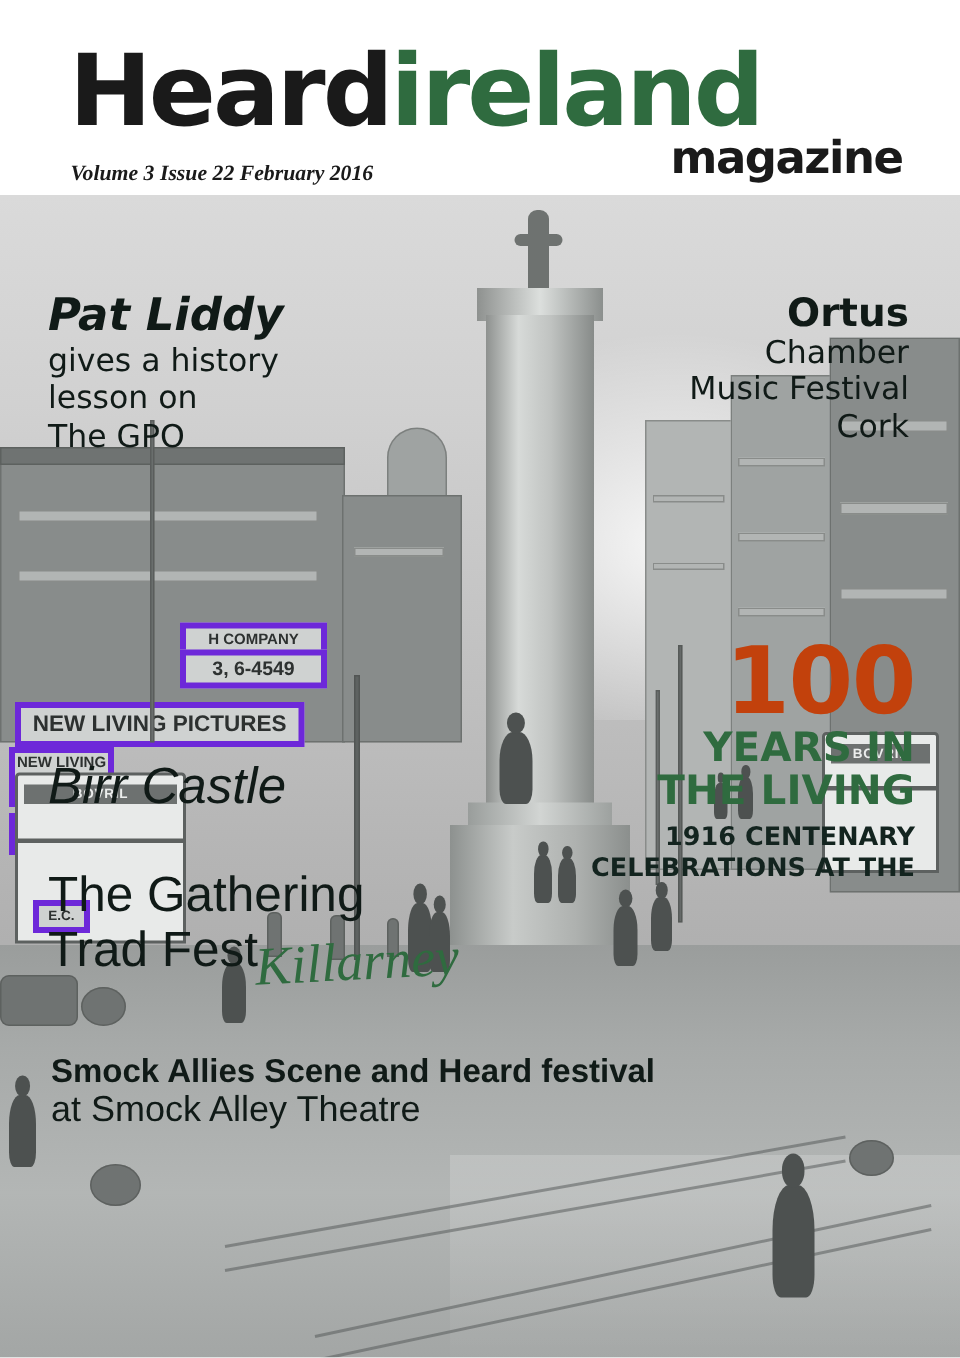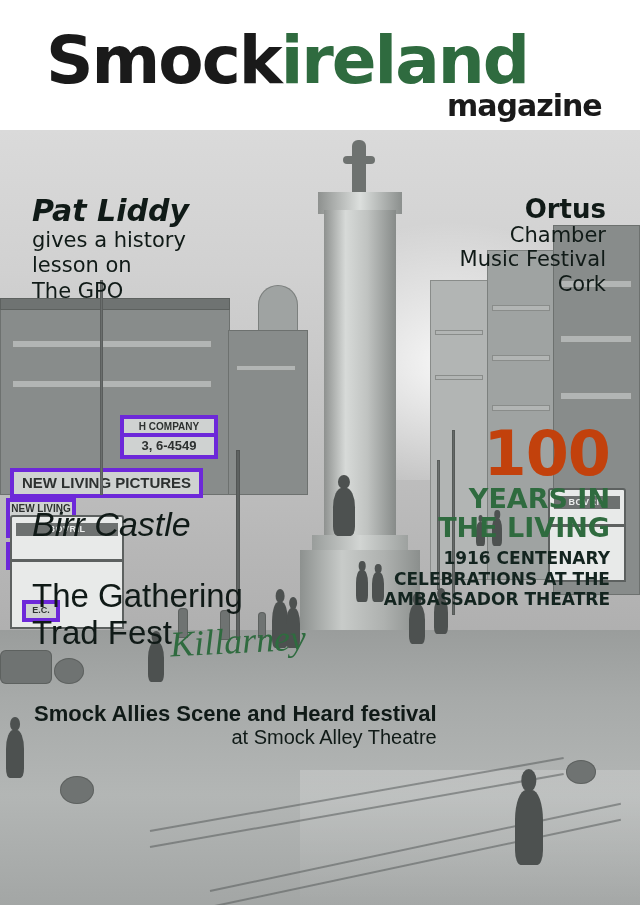--- a/index.html
+++ b/index.html
@@ -352,23 +352,22 @@
     top: 702px;
     font-family: "Liberation Sans", sans-serif;
     color: #101a17;
   }
   .smock .l1 {
     font-size: 22px;
     font-weight: bold;
     line-height: 1.1;
   }
   .smock .l2 {
-    font-size: 20px;
+    font-size: 24px;
     line-height: 1.15;
-    text-align: right;
   }
 </style>
 </head>
 <body>
 
 <div id="cover">
 
   <div class="photo">
     <div class="sky"></div>
     <div class="haze"></div>
@@ -456,23 +455,24 @@
     <div class="figure" style="left:6px; top:600px; width:18px; height:48px;"></div>
 
     <div class="bldg vdark" style="left:0px; top:520px; width:52px; height:34px; border-radius:6px;"></div>
     <div class="bldg vdark" style="left:54px; top:528px; width:30px; height:26px; border-radius:50%;"></div>
     <div class="bldg vdark" style="left:60px; top:646px; width:34px; height:28px; border-radius:50%;"></div>
     <div class="bldg vdark" style="left:566px; top:630px; width:30px; height:24px; border-radius:50%;"></div>
   </div>
 
   <div class="masthead">
     <div class="title-line">
-      <span class="title-travel">Smock</span><span class="title-ireland">ireland</span>
+      <span class="title-travel">Heard</span><span class="title-ireland">ireland</span>
     </div>
     <div class="title-magazine">magazine</div>
+    <div class="issue-line">Volume 3 Issue 22 February 2016</div>
   </div>
 
   <div class="cover-text pat-liddy">
     <div class="hl">Pat Liddy</div>
     <div class="sub">gives a history</div>
     <div class="sub">lesson on</div>
     <div class="sub">The GPO</div>
   </div>
 
   <div class="cover-text ortus">
@@ -482,21 +482,20 @@
     <div class="sub">Cork</div>
   </div>
 
   <div class="cover-text hundred">
     <div class="num">100</div>
     <div class="l2">YEARS IN</div>
     <div class="l3">THE LIVING</div>
     <div class="detail">
       <div>1916 CENTENARY</div>
       <div>CELEBRATIONS AT THE</div>
-      <div>AMBASSADOR THEATRE</div>
     </div>
   </div>
 
   <div class="cover-text birr">Birr Castle</div>
 
   <div class="cover-text gathering">
     <div>The Gathering</div>
     <div>Trad Fest</div>
   </div>
   <div class="killarney">Killarney</div>

